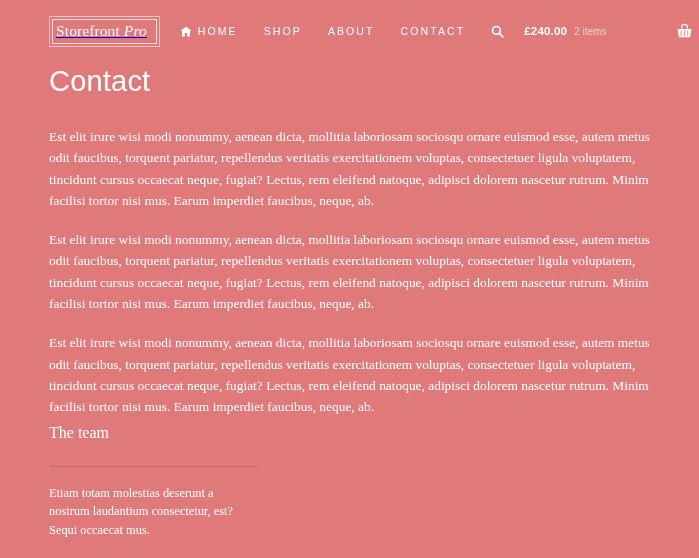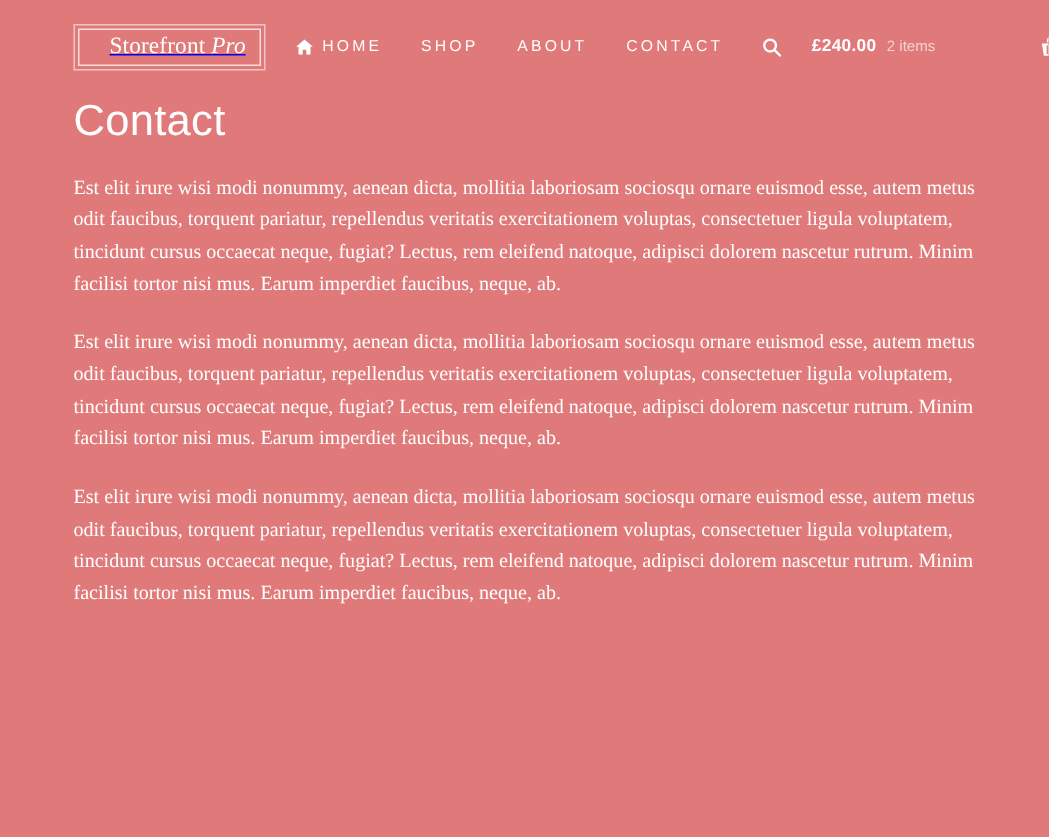--- a/index.html
+++ b/index.html
@@ -21,21 +21,21 @@
   }
 
   .logo {
     border: 1px solid rgba(255,255,255,0.55);
     padding: 2px;
     line-height: 0;
     flex: 0 0 auto;
   }
   .logo-inner {
     border: 1px solid rgba(255,255,255,0.75);
-    padding: 2px 9px 3px 20px;
+    padding: 2px 9px 3px 3px;
     display: block;
   }
   .logo-text {
     font-family: "Liberation Serif", "DejaVu Serif", serif;
     font-size: 15.5px;
     color: #ffffff;
     line-height: 18px;
     white-space: nowrap;
     letter-spacing: 0.1px;
   }
@@ -116,21 +116,21 @@
   }
   .body-copy {
     color: #ffffff;
     font-family: "Liberation Serif", "DejaVu Serif", serif;
     font-size: 13.4px;
     line-height: 21.3px;
     margin: 0;
     padding-top: 0;
   }
   .body-copy + .body-copy { margin-top: 18px; }
-  .copy-block { margin-top: 16px; }
+  .copy-block { margin-top: 28px; }
 
   
   .site-footer {
     position: absolute;
     left: 0;
     top: 404px;
     width: 699px;
     padding: 0 49px;
     display: flex;
   }
@@ -240,15 +240,20 @@
     <p class="body-copy">Est elit irure wisi modi nonummy, aenean dicta, mollitia laboriosam sociosqu ornare euismod esse, autem metus odit faucibus, torquent pariatur, repellendus veritatis exercitationem voluptas, consectetuer ligula voluptatem, tincidunt cursus occaecat neque, fugiat? Lectus, rem eleifend natoque, adipisci dolorem nascetur rutrum. Minim facilisi tortor nisi mus. Earum imperdiet faucibus, neque, ab.</p>
     <p class="body-copy">Est elit irure wisi modi nonummy, aenean dicta, mollitia laboriosam sociosqu ornare euismod esse, autem metus odit faucibus, torquent pariatur, repellendus veritatis exercitationem voluptas, consectetuer ligula voluptatem, tincidunt cursus occaecat neque, fugiat? Lectus, rem eleifend natoque, adipisci dolorem nascetur rutrum. Minim facilisi tortor nisi mus. Earum imperdiet faucibus, neque, ab.</p>
     <p class="body-copy">Est elit irure wisi modi nonummy, aenean dicta, mollitia laboriosam sociosqu ornare euismod esse, autem metus odit faucibus, torquent pariatur, repellendus veritatis exercitationem voluptas, consectetuer ligula voluptatem, tincidunt cursus occaecat neque, fugiat? Lectus, rem eleifend natoque, adipisci dolorem nascetur rutrum. Minim facilisi tortor nisi mus. Earum imperdiet faucibus, neque, ab.</p>
   </div>
 
 </main>
 
 <footer class="site-footer">
 
 
+  <section class="footer-col">
+    <h2 class="footer-heading">The team</h2>
+    <div class="footer-divider"></div>
+    <p class="footer-text">Etiam totam molestias deserunt a nostrum laudantium consectetur, est? Sequi occaecat mus.</p>
+  </section>
 
 
 </footer>
 
 </body></html>

